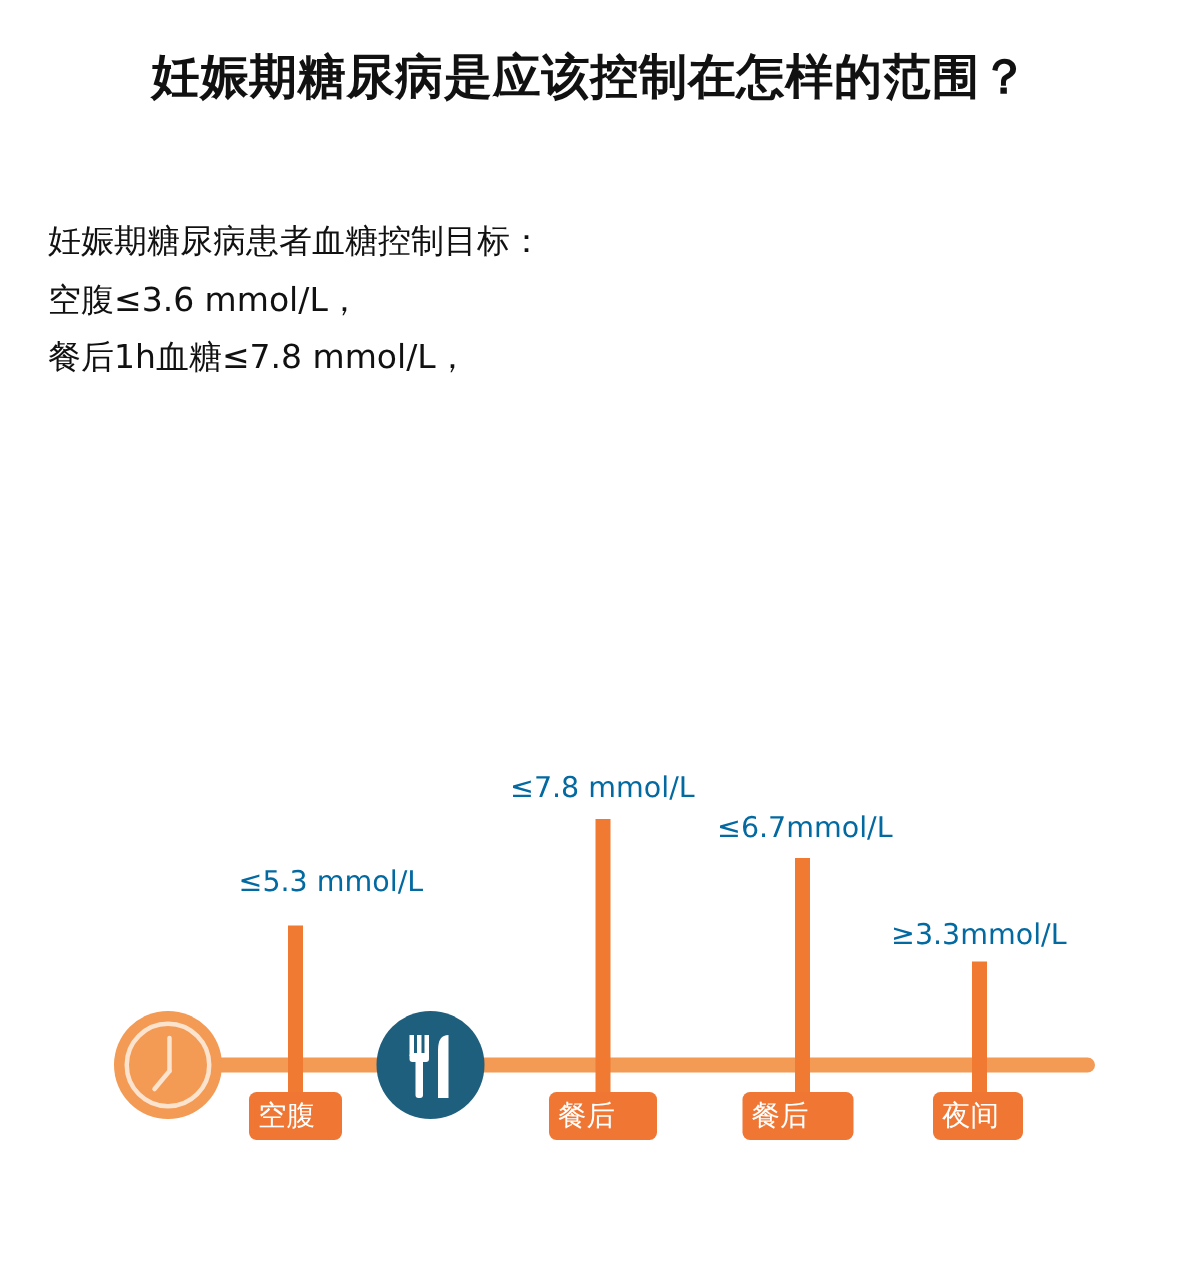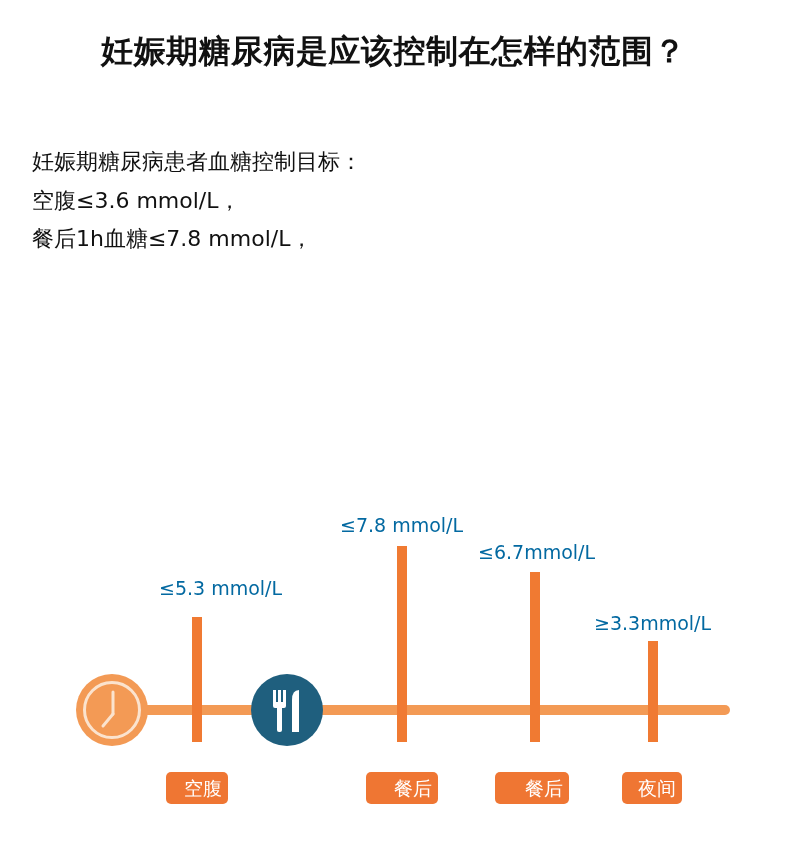--- a/index.html
+++ b/index.html
@@ -6,22 +6,22 @@
   body { width:787px; height:841px; position:relative; overflow:hidden;
          font-family: "DejaVu Sans", "Liberation Sans", sans-serif; color:#111; }
   .title { position:absolute; left:0; width:787px; top:30px; text-align:center;
            font-size:32px; font-weight:bold; letter-spacing:0.5px; }
   .intro { position:absolute; left:32px; top:143px; font-size:22px; line-height:38.5px; }
   .intro div { white-space:nowrap; }
   .hline { position:absolute; left:112px; top:705px; width:618px; height:10px;
            background:#F39A55; border-radius:5px; }
   .bar { position:absolute; width:10px; background:#F07A32; }
   .val { position:absolute; font-size:19px; white-space:nowrap; color:#0369a1; }
-  .tag { position:absolute; top:772px; height:32px; background:#EF7633; color:#fff;
-         border-radius:5px; font-size:19px; line-height:32px; text-align:right;
+  .tag { position:absolute; top:728px; height:32px; background:#EF7633; color:#fff;
+         border-radius:5px; font-size:19px; line-height:32px; text-align:left;
          padding:0 6px; }
   .clock { position:absolute; left:76px; top:674px; width:72px; height:72px;
            border-radius:50%; background:#F39A55; }
   .clock-inner { position:absolute; left:7px; top:7px; width:52px; height:52px;
            border-radius:50%; border:3px solid #FBE3CE; }
   .meal { position:absolute; left:251px; top:674px; width:72px; height:72px;
           border-radius:50%; background:#1F5F7E; }
 </style>
 </head>
 <body>

